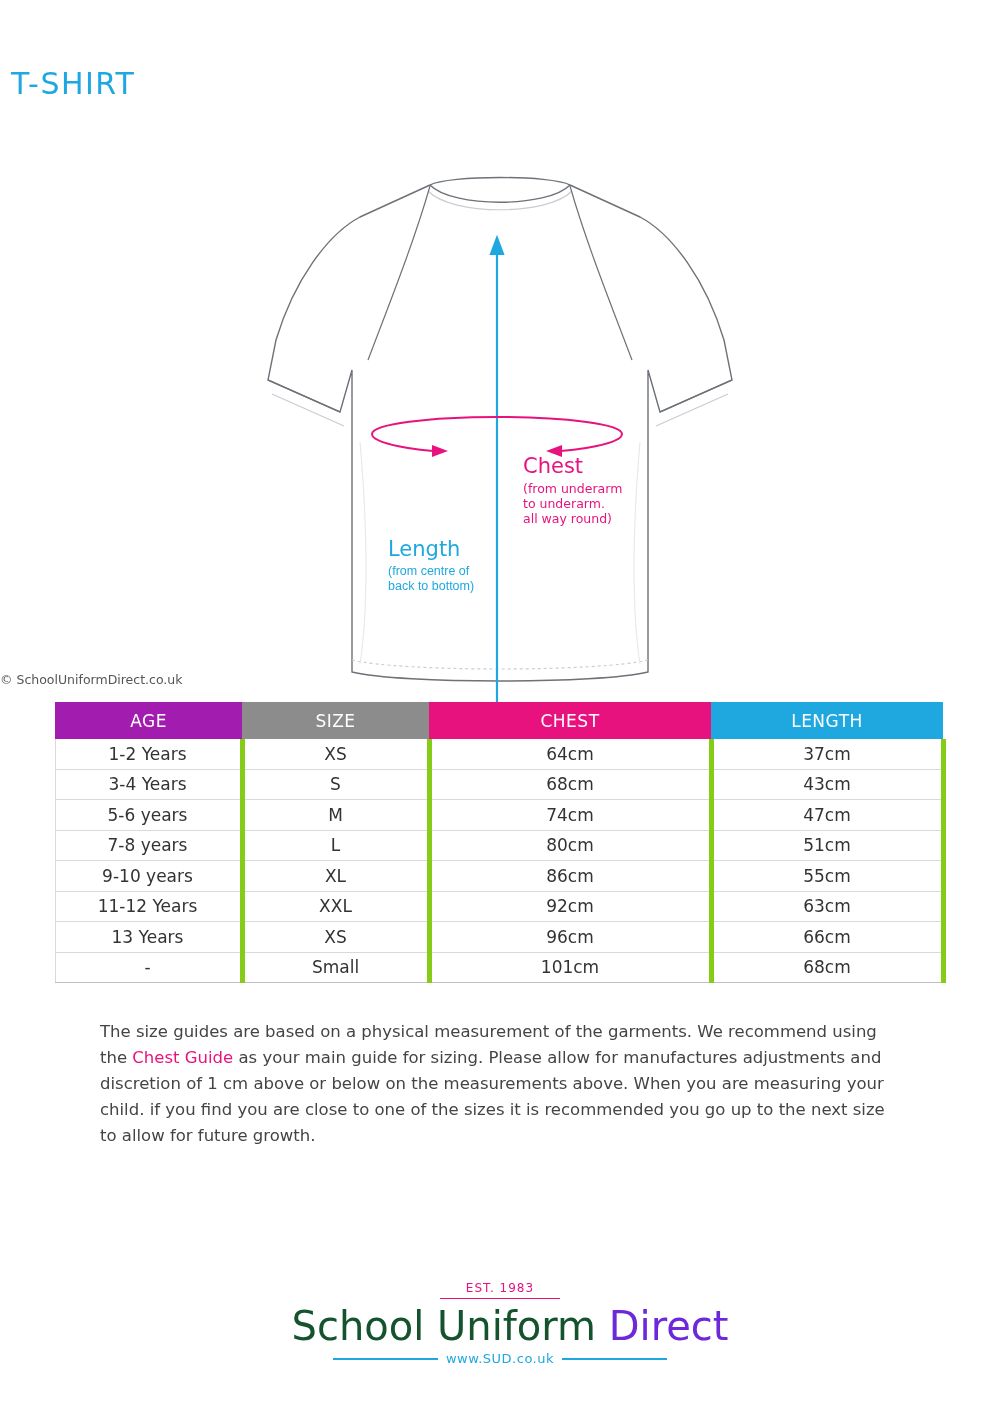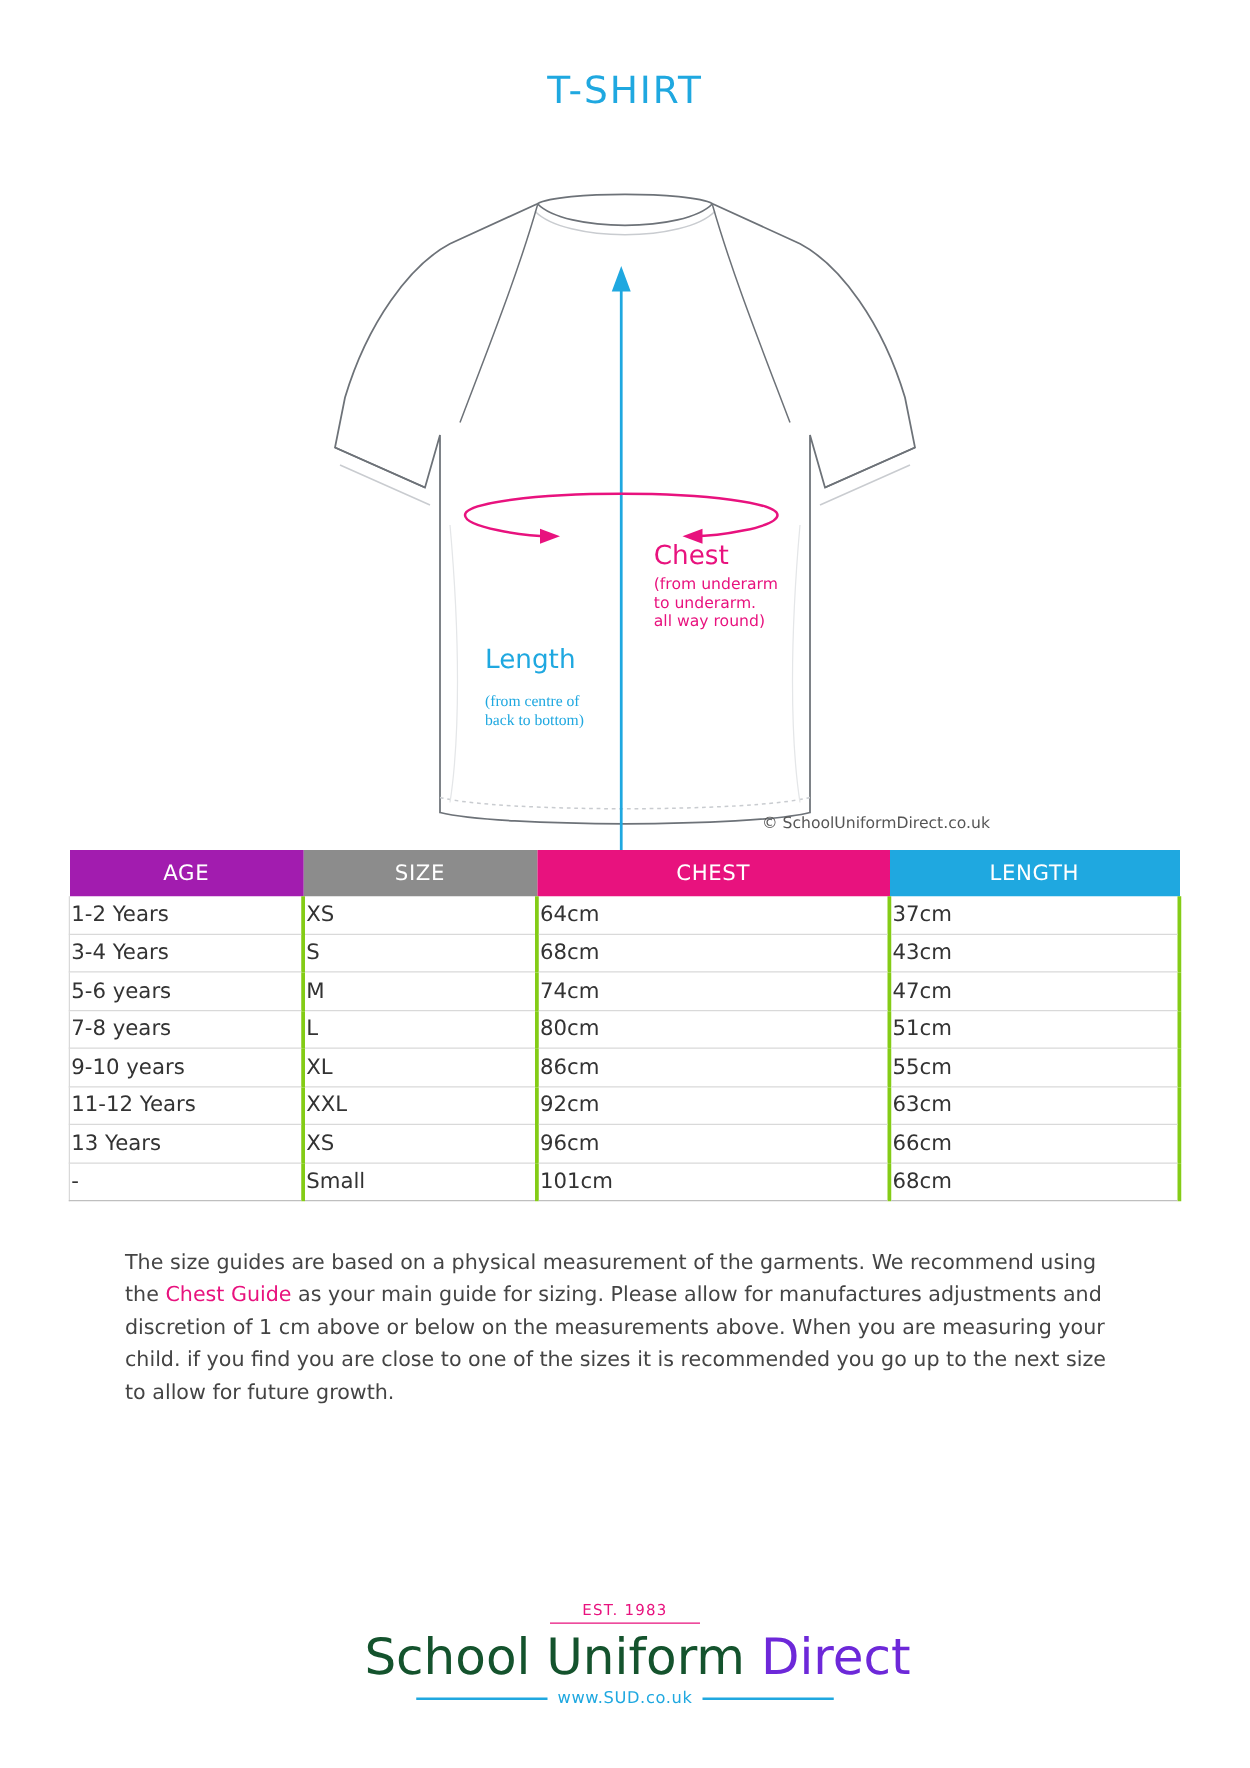--- a/index.html
+++ b/index.html
@@ -11,26 +11,26 @@
     width: 1000px;
     height: 1414px;
     position: relative;
     font-family: "Liberation Sans", sans-serif;
     color: #333333;
     overflow: hidden;
   }
 
   
   .page-title {
-    text-align: center;
+    text-align: left;
     color: #1fa8e0;
     font-size: 30px;
     letter-spacing: 1.5px;
     font-weight: normal;
-    margin: 0;
+    margin: 11px;
     padding-top: 55px;
     font-family: "DejaVu Sans", sans-serif;
   }
 
   
   .illustration {
     position: relative;
     width: 1000px;
     height: 590px;
   }
@@ -38,41 +38,41 @@
     display: block;
     position: absolute;
     top: 0;
     left: 0;
   }
   .copyright {
     position: absolute;
     top: 560px;
     left: 0;
     width: 792px;
-    text-align: right;
+    text-align: left;
     font-size: 12.5px;
     color: #555555;
     font-family: "DejaVu Sans", sans-serif;
   }
 
   .label-length {
     position: absolute;
     left: 388px;
     top: 425px;
     color: #1fa8e0;
   }
   .label-length .lbl-main {
     font-size: 21px;
     font-family: "DejaVu Sans", sans-serif;
   }
   .label-length .lbl-sub {
     font-size: 12.5px;
     line-height: 15px;
-    margin-top: 15px;
-    font-family: Liberation Serif, serif;
+    margin-top: 3px;
+    font-family: Liberation Sans, sans-serif;
   }
   .label-chest {
     position: absolute;
     left: 523px;
     top: 342px;
     color: #e8127e;
   }
   .label-chest .lbl-main {
     font-size: 21px;
     font-family: "DejaVu Sans", sans-serif;
@@ -98,24 +98,25 @@
     height: 35px;
     letter-spacing: 0.5px;
     font-family: "DejaVu Sans", sans-serif;
   }
   .size-table th.age  { background: #a21caf; width: 185px; }
   .size-table th.size { background: #8c8c8c; width: 185px; }
   .size-table th.chest{ background: #e8127e; width: 280px; }
   .size-table th.len  { background: #1fa8e0; width: 230px; }
 
   .size-table td {
+    text-align: center;
     font-size: 17px;
     height: 27.5px;
     border-bottom: 1px solid #d9d9d9;
-    border-right: 3px solid #84cc16;
+    border-right: 5px solid #84cc16;
     color: #333333;
     font-family: "DejaVu Sans", sans-serif;
   }
   .size-table td:first-child { border-left: 1px solid #d9d9d9; }
   .size-table tr:last-child td { border-bottom: 1px solid #bfbfbf; }
 
   
   .note {
     width: 800px;
     margin: 36px auto 0 auto;

